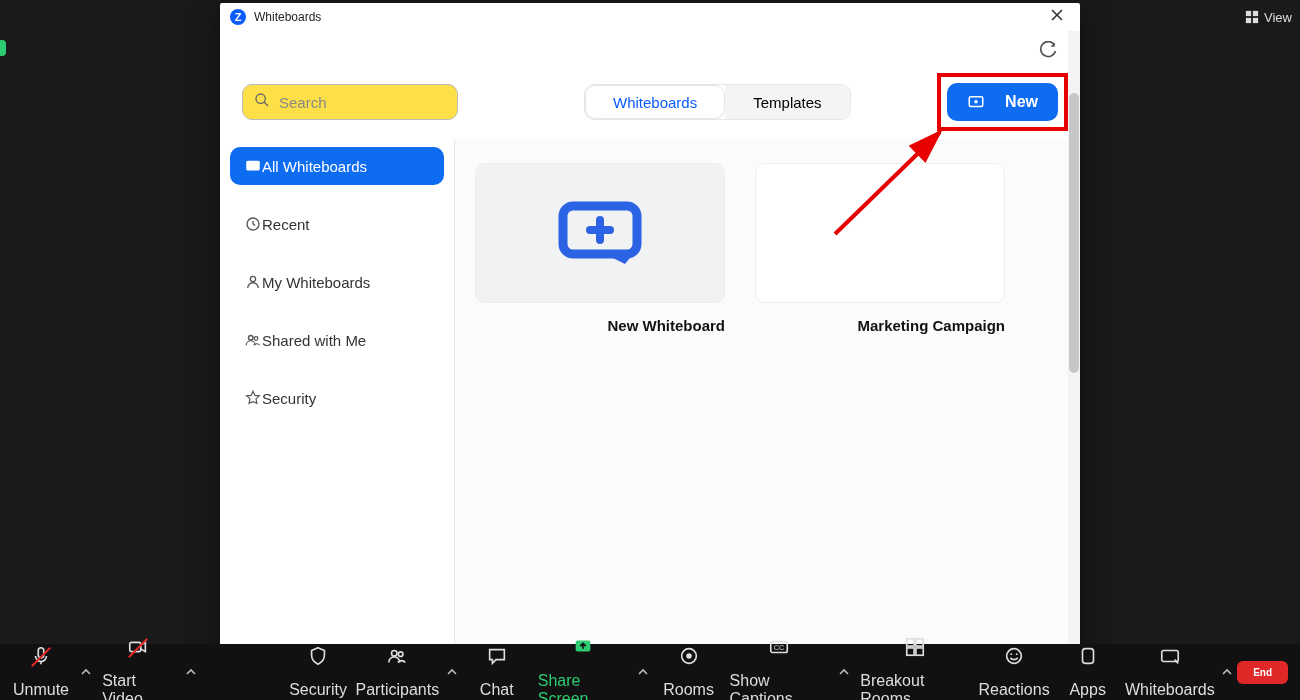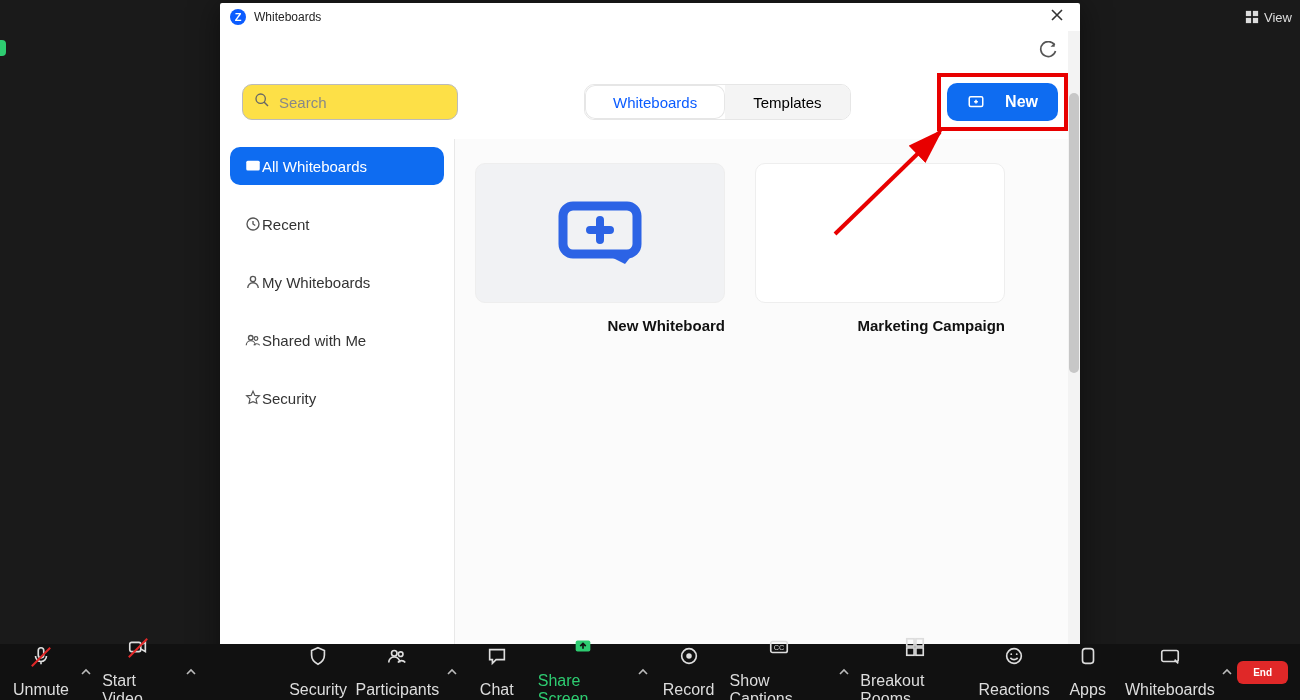--- a/index.html
+++ b/index.html
@@ -300,21 +300,21 @@
       </svg>
     </div>
 
   <div class="ctrl">
     <span class="ic">
         <svg width="22" height="22" viewBox="0 0 24 24">
           <circle cx="12" cy="12" r="8" class="muted-path"></circle>
           <circle cx="12" cy="12" r="3" fill="#ddd"></circle>
         </svg>
       </span>
-    <span class="lbl">Record</span>
+    <span class="lbl">Rooms</span>
   </div>
   <div class="ctrl">
     <span class="ic">
         <svg width="22" height="22" viewBox="0 0 24 24">
           <rect x="3" y="6" width="18" height="12" rx="2" class="muted-path"></rect>
           <text x="12" y="15" font-size="8" fill="#ddd" text-anchor="middle">CC</text>
         </svg>
       </span>
     <span class="lbl">Show Captions</span>
   </div>

